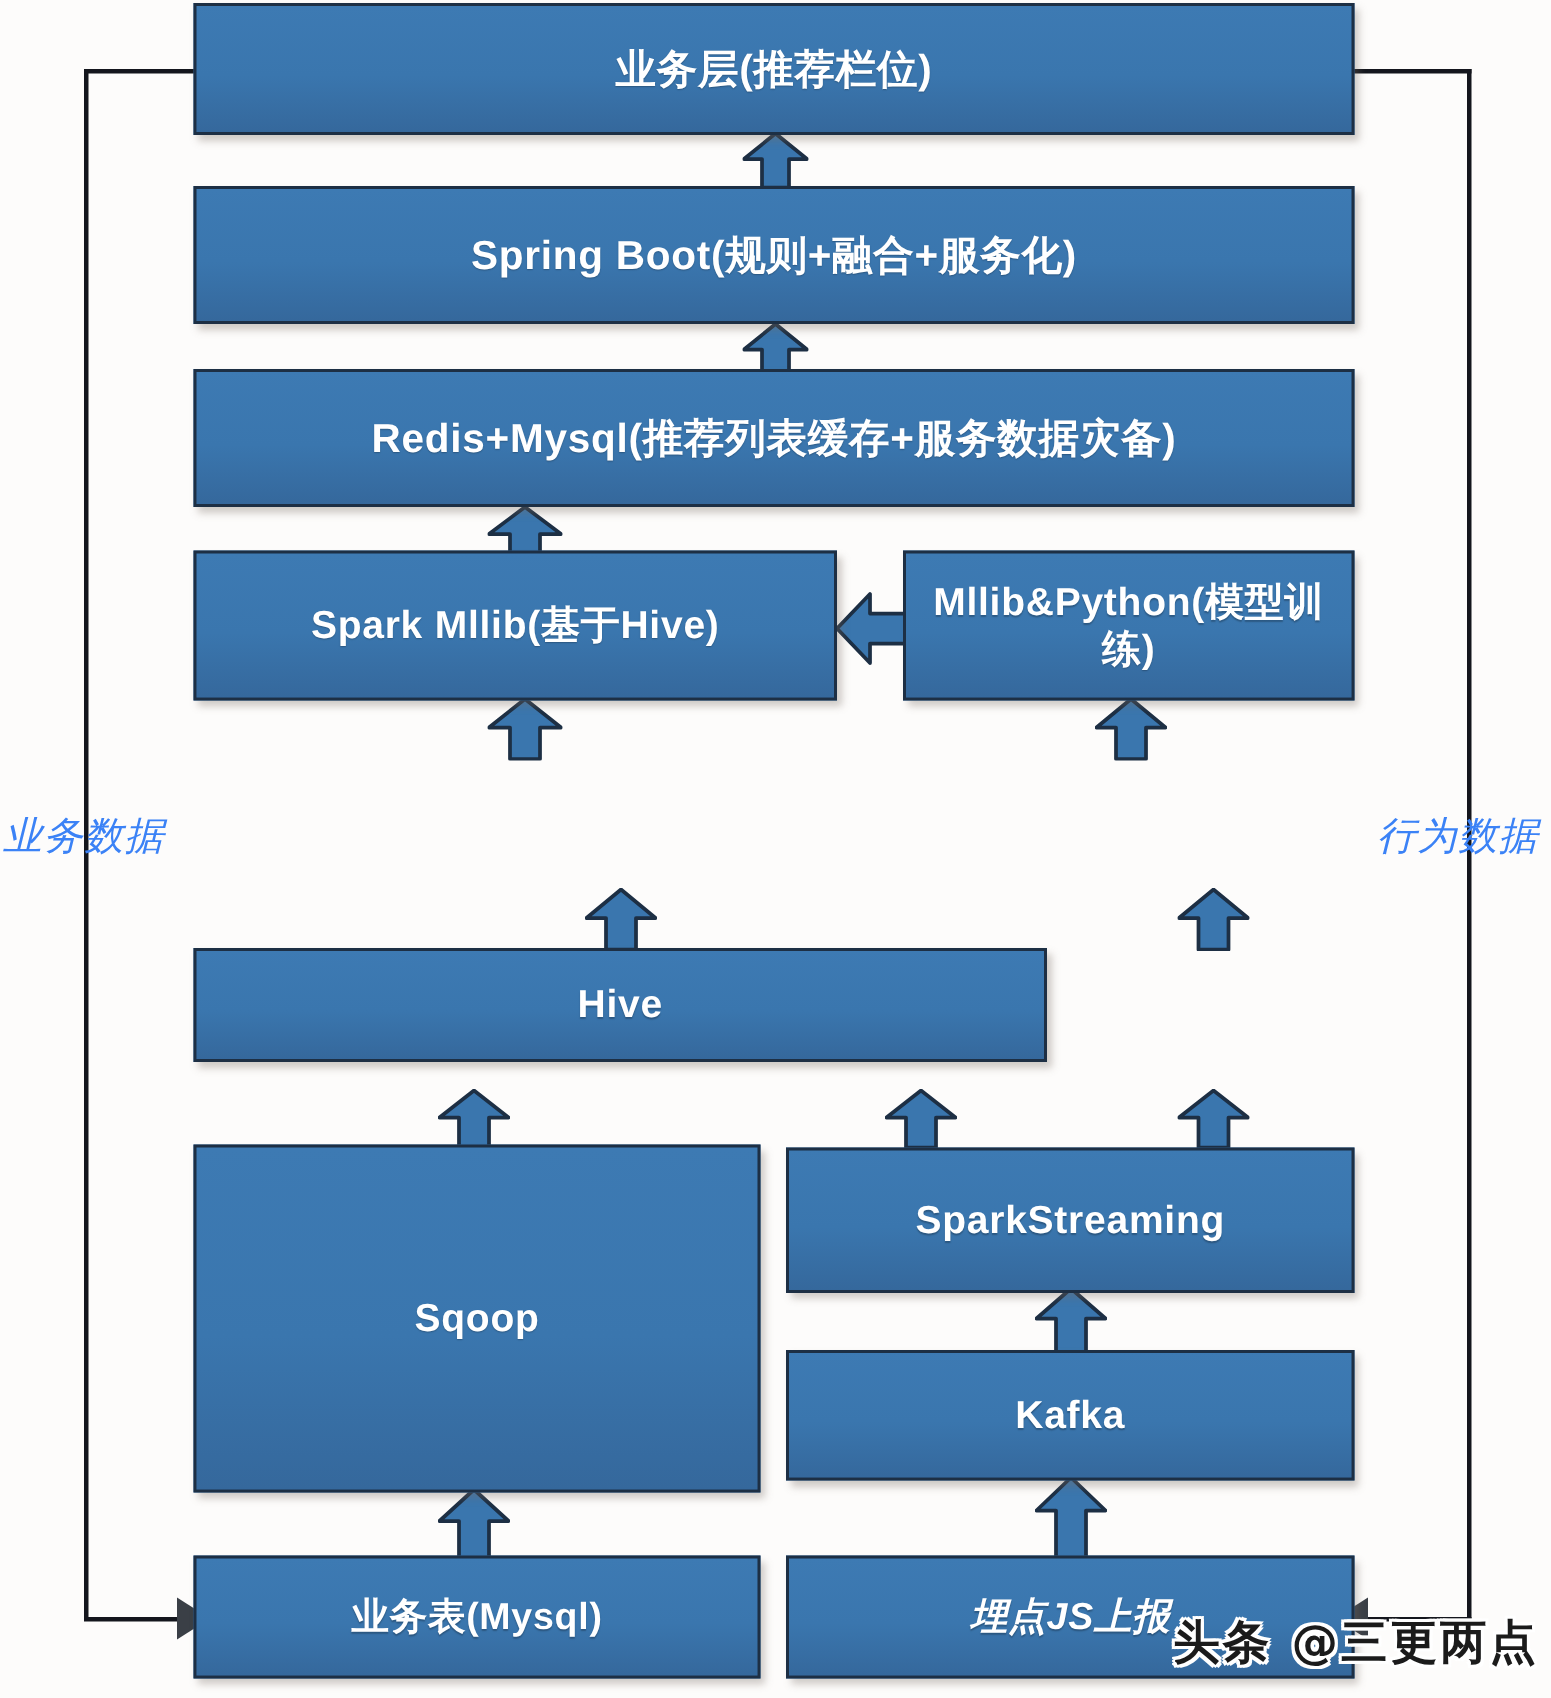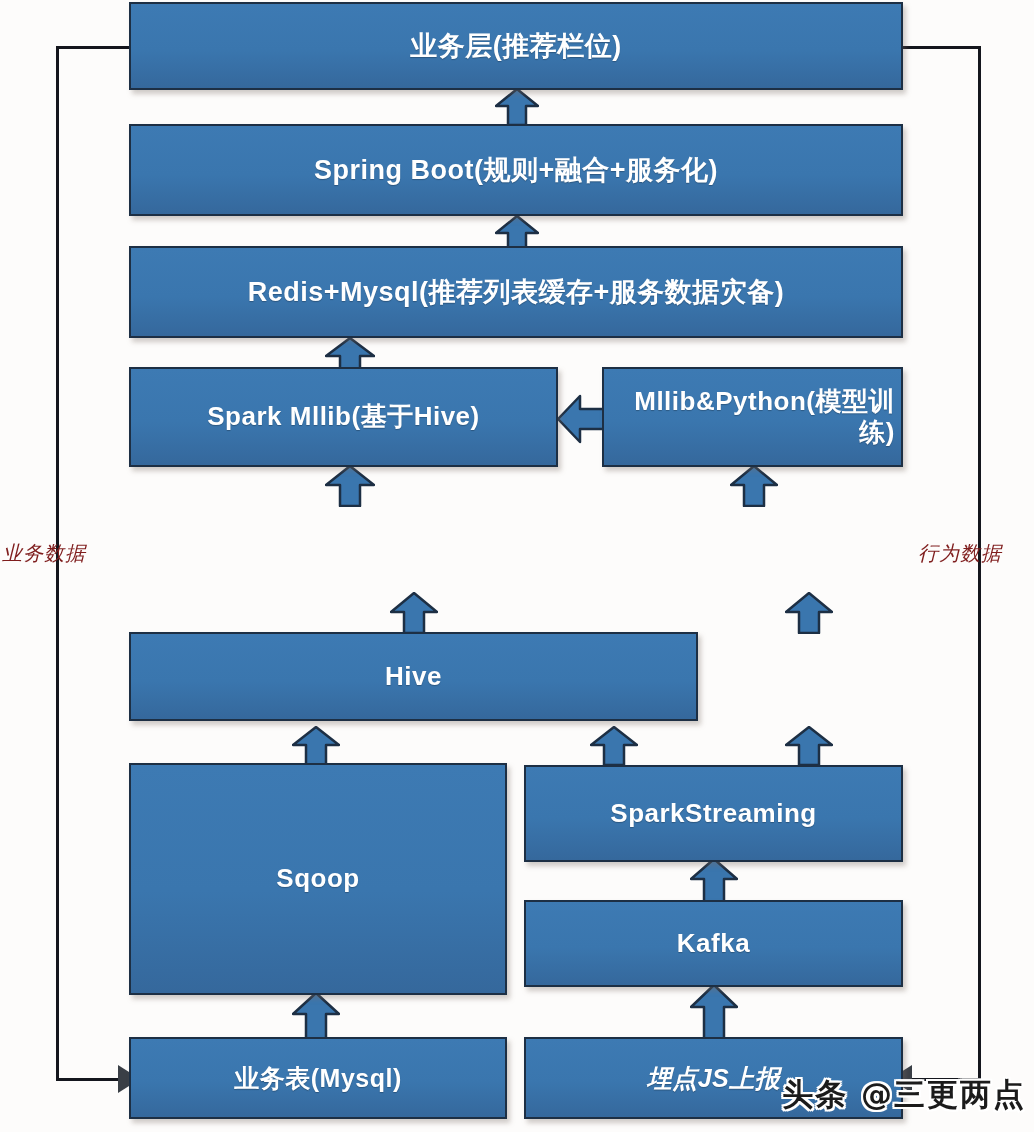--- a/index.html
+++ b/index.html
@@ -23,21 +23,21 @@
     display:flex;
     align-items:center;
     justify-content:center;
     color:#ffffff;
     font-weight:bold;
     letter-spacing:.5px;
     text-shadow:0 1px 1px rgba(0,0,0,.25);
     box-shadow:3px 4px 5px rgba(120,110,100,.35);
     background-image:linear-gradient(180deg,#3d7ab3 0%,#3a76ae 55%,#35689c 100%);
   }
-  .box span{display:block;padding:0 6px;text-align:right;line-height:1.2;}
+  .box span{display:block;padding:0 6px;text-align:center;line-height:1.2;}
 
   .fs-lg{font-size:27px;}
   .fs-md{font-size:26px;}
   .fs-sm{font-size:25px;}
 
   
   .uparrow{position:absolute;}
   .uparrow svg{display:block;}
   .leftarrow{position:absolute;}
   .leftarrow svg{display:block;}
@@ -45,22 +45,22 @@
   
   .line{position:absolute;background:#14161d;}
   .line.v{width:3px;}
   .line.h{height:3px;}
   .tri{position:absolute;width:0;height:0;}
 
   
   .sidelabel{
     position:absolute;
     font-family:Liberation Sans, sans-serif;
-    font-size:20px;
-    color:#7f1d1d;
+    font-size:26px;
+    color:#3b82f6;
     white-space:nowrap;
     font-style:italic;
     letter-spacing:1px;
   }
 
   
   #watermark{
     position:absolute;
     right:8px;bottom:16px;
     font-size:31px;
@@ -189,21 +189,21 @@
 
   <div class="box fs-md" style="left:129px;top:367px;width:429px;height:100px;">
     <span>Spark Mllib(基于Hive)</span>
   </div>
 
   <div class="box fs-md" style="left:602px;top:367px;width:301px;height:100px;">
     <span>Mllib&amp;Python(模型训练)</span>
   </div>
 
 
-  <div class="box fs-md" style="left:129px;top:632px;width:569px;height:89px;">
+  <div class="box fs-md" style="left:129px;top:632px;width:569px;height:76px;">
     <span>Hive</span>
   </div>
 
 
   <div class="box fs-md" style="left:129px;top:763px;width:378px;height:232px;">
     <span>Sqoop</span>
   </div>
 
   <div class="box fs-md" style="left:524px;top:765px;width:379px;height:97px;">
     <span>SparkStreaming</span>

